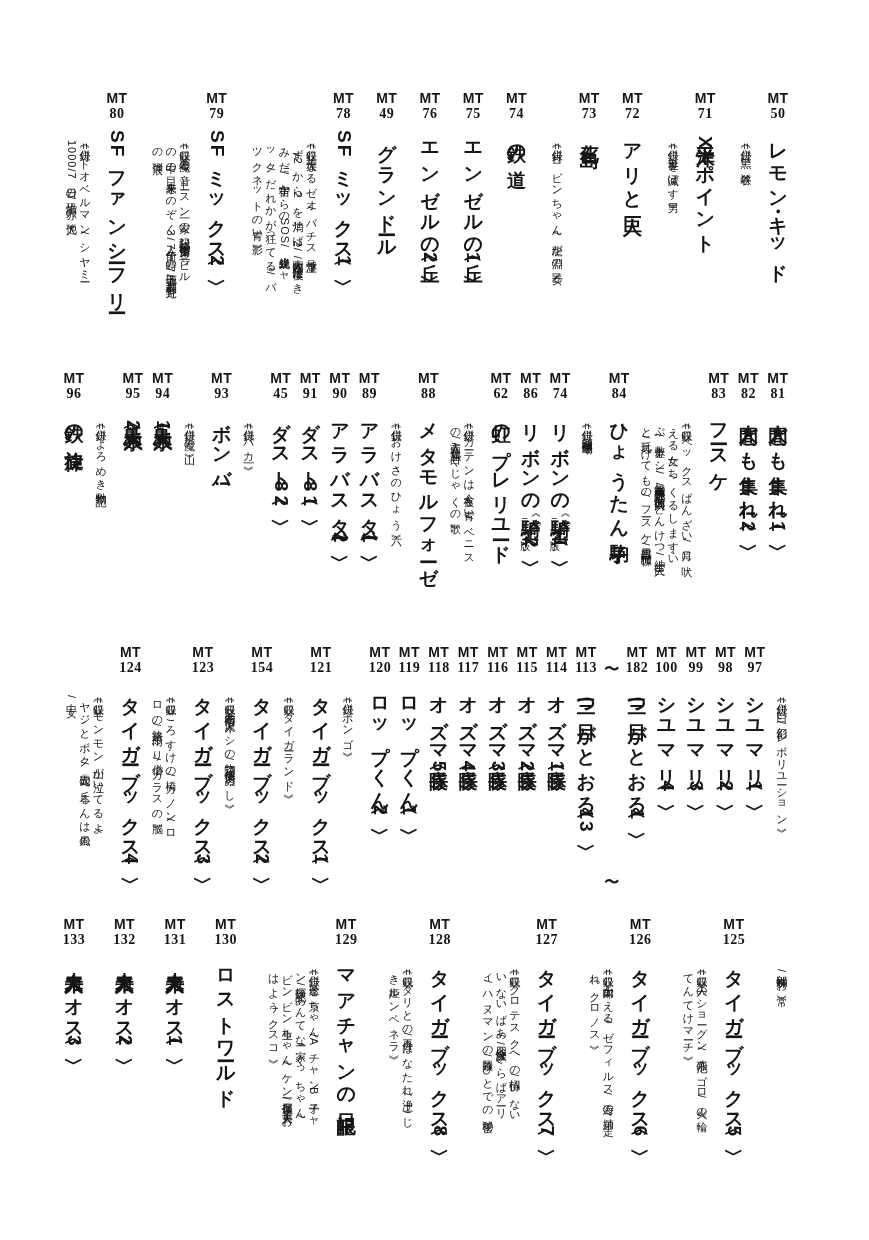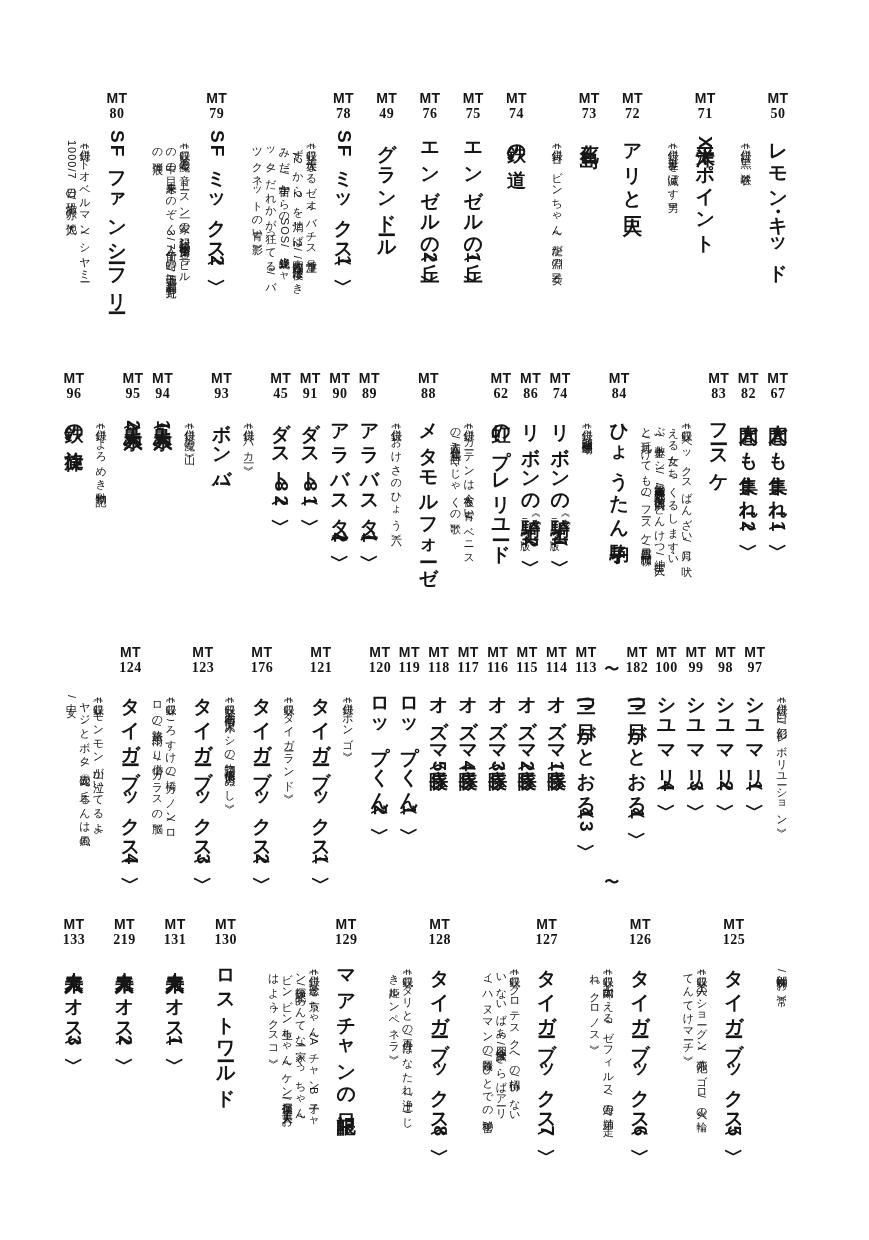--- a/index.html
+++ b/index.html
@@ -131,21 +131,21 @@
           <div class="title-v">SFファンシーフリー</div>
         </div>
         <div class="note-v">《併録=ドオベルマン/シヤミー1000/7日の恐怖/赤の他人》</div>
       </div>
     </div>
     <div class="row row-2">
       <div class="entry-group">
         <div class="entry-main">
           <div class="mt-head">
             <div class="mt-label">MT</div>
-            <div class="mt-no">67</div>
+            <div class="mt-no">81</div>
           </div>
           <div class="title-v">人間ども集まれ!〈1〉</div>
         </div>
       </div>
       <div class="entry-group">
         <div class="entry-main">
           <div class="mt-head">
             <div class="mt-label">MT</div>
             <div class="mt-no">82</div>
           </div>
@@ -427,21 +427,21 @@
             <div class="mt-no">121</div>
           </div>
           <div class="title-v">タイガーブックス〈1〉</div>
         </div>
         <div class="note-v">《収録=タイガーランド》</div>
       </div>
       <div class="entry-group">
         <div class="entry-main">
           <div class="mt-head">
             <div class="mt-label">MT</div>
-            <div class="mt-no">176</div>
+            <div class="mt-no">154</div>
           </div>
           <div class="title-v">タイガーブックス〈2〉</div>
         </div>
         <div class="note-v">《収録=悪右衛門/原人イシの物語/低俗天使/ぬし》</div>
       </div>
       <div class="entry-group">
         <div class="entry-main">
           <div class="mt-head">
             <div class="mt-label">MT</div>
             <div class="mt-no">123</div>
@@ -528,21 +528,21 @@
             <div class="mt-label">MT</div>
             <div class="mt-no">131</div>
           </div>
           <div class="title-v">未来人カオス〈1〉</div>
         </div>
       </div>
       <div class="entry-group">
         <div class="entry-main">
           <div class="mt-head">
             <div class="mt-label">MT</div>
-            <div class="mt-no">219</div>
+            <div class="mt-no">132</div>
           </div>
           <div class="title-v">未来人カオス〈2〉</div>
         </div>
       </div>
       <div class="entry-group">
         <div class="entry-main">
           <div class="mt-head">
             <div class="mt-label">MT</div>
             <div class="mt-no">133</div>
           </div>

